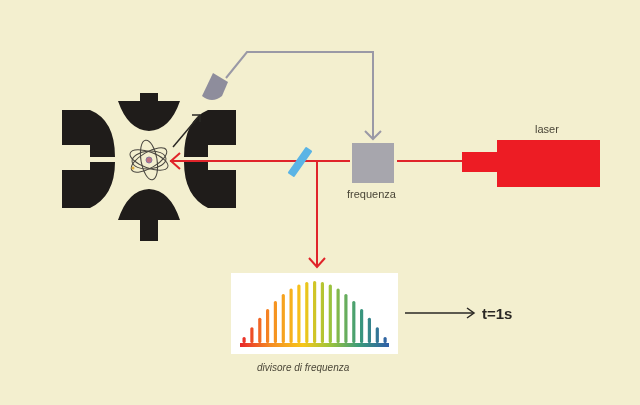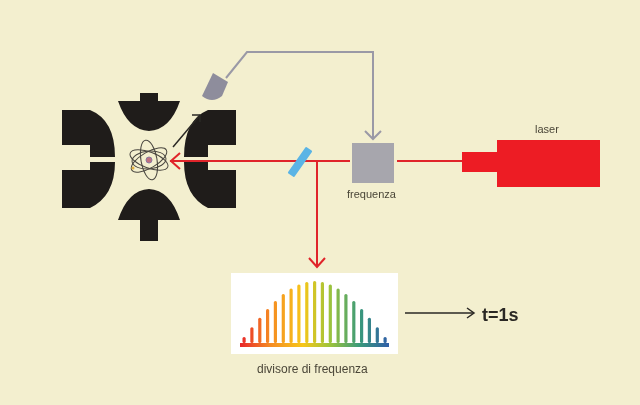--- a/index.html
+++ b/index.html
@@ -10,22 +10,22 @@
       position: relative;
     }
     #stage { position: absolute; left: 0; top: 0; width: 640px; height: 405px; }
     .lbl {
       position: absolute; color: #4a4638;
       font-family: "Liberation Sans", sans-serif;
       white-space: nowrap;
     }
     #lbl-laser { left: 535px; top: 123px; font-size: 11px; }
     #lbl-mod { left: 347px; top: 188px; font-size: 11px; }
-    #lbl-div { left: 257px; top: 362px; font-size: 12px; }
-    #lbl-t { left: 482px; top: 305px; font-size: 18px; font-weight: bold; color: #2a2824; }
+    #lbl-div { left: 257px; top: 362px; font-size: 10px; font-style: italic; }
+    #lbl-t { left: 482px; top: 305px; font-size: 15px; font-weight: bold; color: #2a2824; }
   </style>
 </head>
 <body>
 
 <svg id="stage" viewBox="0 0 640 405" xmlns="http://www.w3.org/2000/svg">
   <defs>
     <linearGradient id="combGrad" x1="240" x2="389" y1="0" y2="0" gradientUnits="userSpaceOnUse">
       <stop offset="0" stop-color="#e8262a"></stop>
       <stop offset="0.2" stop-color="#f58a23"></stop>
       <stop offset="0.42" stop-color="#f7c619"></stop>

